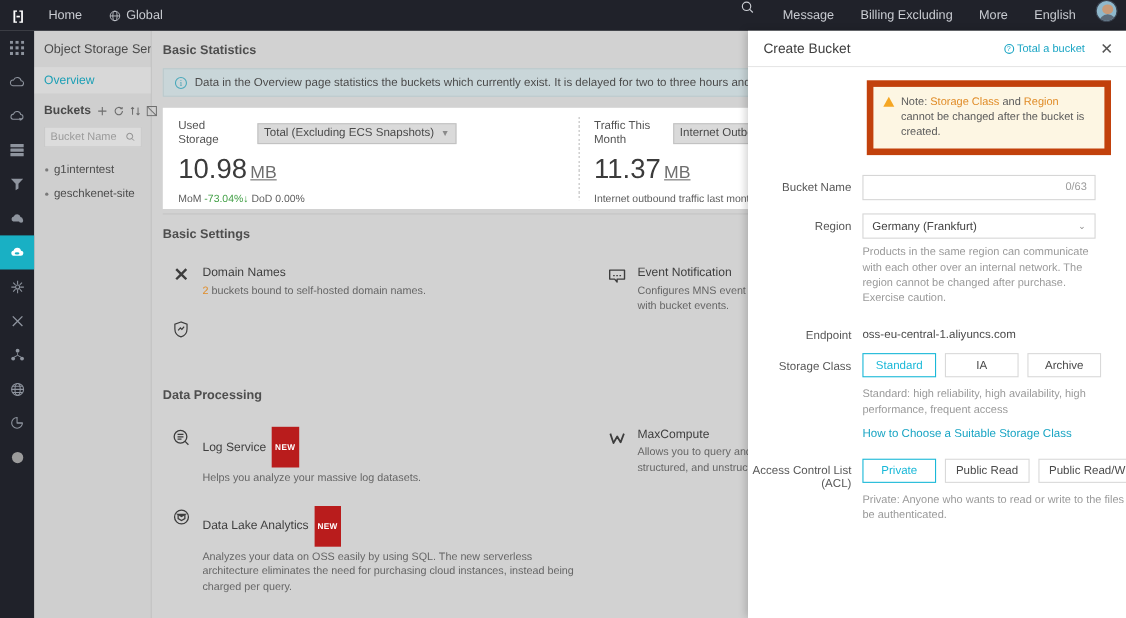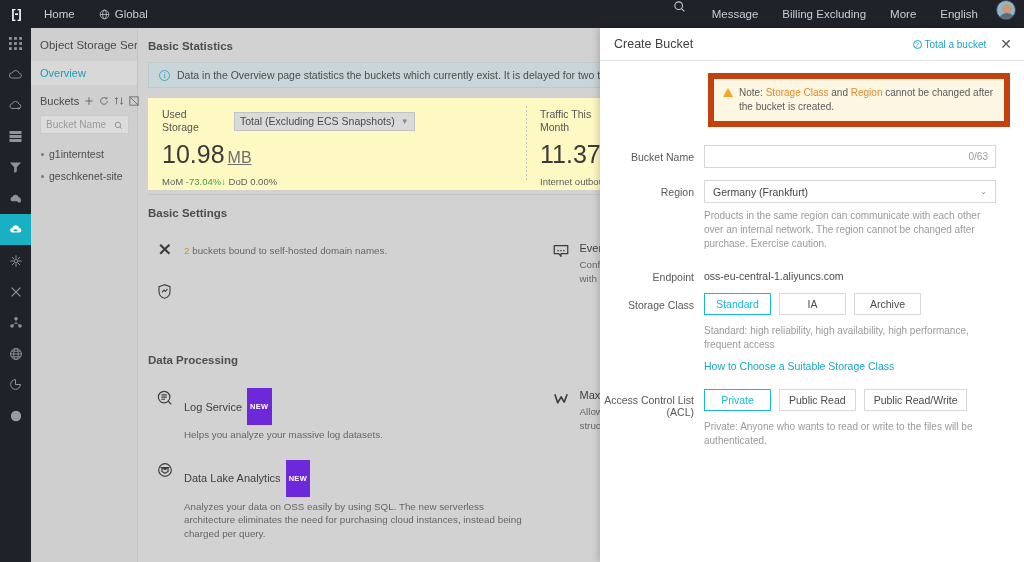--- a/index.html
+++ b/index.html
@@ -54,21 +54,21 @@
   .nav-title {
     font-size: 11.5px; color: #4a4a4a; padding: 11px 8px 10px 9px;
     white-space: nowrap; overflow: hidden;
   }
   .nav-overview {
     font-size: 11px; color: #1b9fb5; padding: 6px 9px; background: #d8d8d8; cursor: pointer;
   }
   .nav-buckets-row {
     display: flex; align-items: center; padding: 10px 6px 6px 9px; gap: 5px;
   }
-  .nav-buckets-label { font-size: 11px; color: #4a4a4a; font-weight: 400; }
+  .nav-buckets-label { font-size: 11px; color: #4a4a4a; font-weight: 700; }
   .nav-ico { color:#6d6d6d; cursor:pointer; display:flex; align-items:center; }
   .bucket-search {
     margin: 2px 8px 9px 9px; height: 19px; background: #dcdcdc; border: 1px solid #cacaca;
     display: flex; align-items: center; padding: 0 5px;
   }
   .bucket-search input {
     border: 0; background: transparent; outline: none; font-size: 10px;
     color: #555; width: 100%; font-family: "Liberation Sans", sans-serif;
   }
   .bucket-search input::placeholder { color: #9b9b9b; }
@@ -92,21 +92,21 @@
     height: 26px; display: flex; align-items: center; padding: 0 10px; gap: 7px;
   }
   .info-bar .itxt { font-size: 10.5px; color: #4c4c4c; white-space: nowrap; overflow:hidden; }
   .icircle {
     width: 11px; height: 11px; border-radius: 50%; border: 1px solid #4aa9bb;
     color: #3f9eb0; font-size: 8px; display:flex; align-items:center; justify-content:center;
     flex: none; font-family:"Liberation Serif", serif;
   }
 
   .stats {
-    margin: 10px 10px 0 10px; background: #fef9c3; display:flex; height: 92px;
+    margin: 10px 10px 0 10px; background: #ffffff; display:flex; height: 92px;
   }
   .stat {
     flex: 1; padding: 10px 14px 0 14px; position: relative;
   }
   .stat + .stat::before {
     content:""; position:absolute; left:0; top:8px; bottom:8px; width:1px;
     background: repeating-linear-gradient(to bottom,#bdbdbd 0 2px,transparent 2px 4px);
   }
   .stat-head { display: flex; align-items: center; gap: 10px; }
   .stat-label { font-size: 10.5px; color: #545454; line-height: 13px; width: 62px; }
@@ -128,28 +128,28 @@
   }
   .card-ico { width: 19px; flex: none; color: #3d3d3d; padding-top: 1px; }
   .card-body { min-width: 0; }
   .card-title {
     font-size: 11px; color: #3f3f3f; line-height: 14px; cursor: pointer;
     display: flex; align-items: center; gap: 5px; flex-wrap: wrap;
   }
   .card-desc { font-size: 9.8px; color: #666; line-height: 13.5px; margin-top: 3px; }
   .amber { color: #e08c28; }
   .badge-new {
-    background: #6d28d9; color: #fff; font-size: 7.5px; font-weight: 700;
+    background: #b91c1c; color: #fff; font-size: 7.5px; font-weight: 700;
     padding: 14px 3px; line-height: 9px; letter-spacing: .3px;
   }
   .divider { height: 1px; background: #c4c4c4; margin: 4px 10px 0 10px; }
 
   
   .drawer {
-    position: absolute; top: 28px; right: 0; width: 424px; height: 534px;
+    position: absolute; top: 28px; right: 0; width: 344px; height: 534px;
     background: #ffffff; z-index: 40; box-shadow: -2px 0 7px rgba(0,0,0,.18);
   }
   .drawer-head {
     height: 33px; border-bottom: 1px solid #e6e6e6;
     display: flex; align-items: center; padding: 0 10px 0 14px;
   }
   .drawer-title { font-size: 12.5px; color: #404040; }
   .drawer-link {
     margin-left: auto; font-size: 10px; color: #1aa5c4; cursor: pointer;
     display: flex; align-items: center; gap: 3px;
@@ -475,20 +475,21 @@
 
     <div class="cards">
       <div class="card-col">
         <div class="card">
           <span class="card-ico">
             <svg width="18" height="18" viewBox="0 0 20 20" fill="currentColor">
               <path d="M3 3l5 5-5 5 2 2 5-5 5 5 2-2-5-5 5-5-2-2-5 5-5-5z" transform="scale(0.85) translate(1.5,1.5)"></path>
             </svg>
           </span>
           <div class="card-body">
+            <div class="card-title">Domain Names</div>
             <div class="card-desc">
               <span class="amber">2</span>
               <span>buckets bound to self-hosted domain names.</span>
             </div>
           </div>
         </div>
         <div class="card">
           <span class="card-ico">
             <svg width="17" height="17" viewBox="0 0 20 20" fill="none" stroke="currentColor" stroke-width="1.3">
               <path d="M10 2L3.5 4.4v5.2c0 4 2.8 7.3 6.5 8.4 3.7-1.1 6.5-4.4 6.5-8.4V4.4z"></path>

